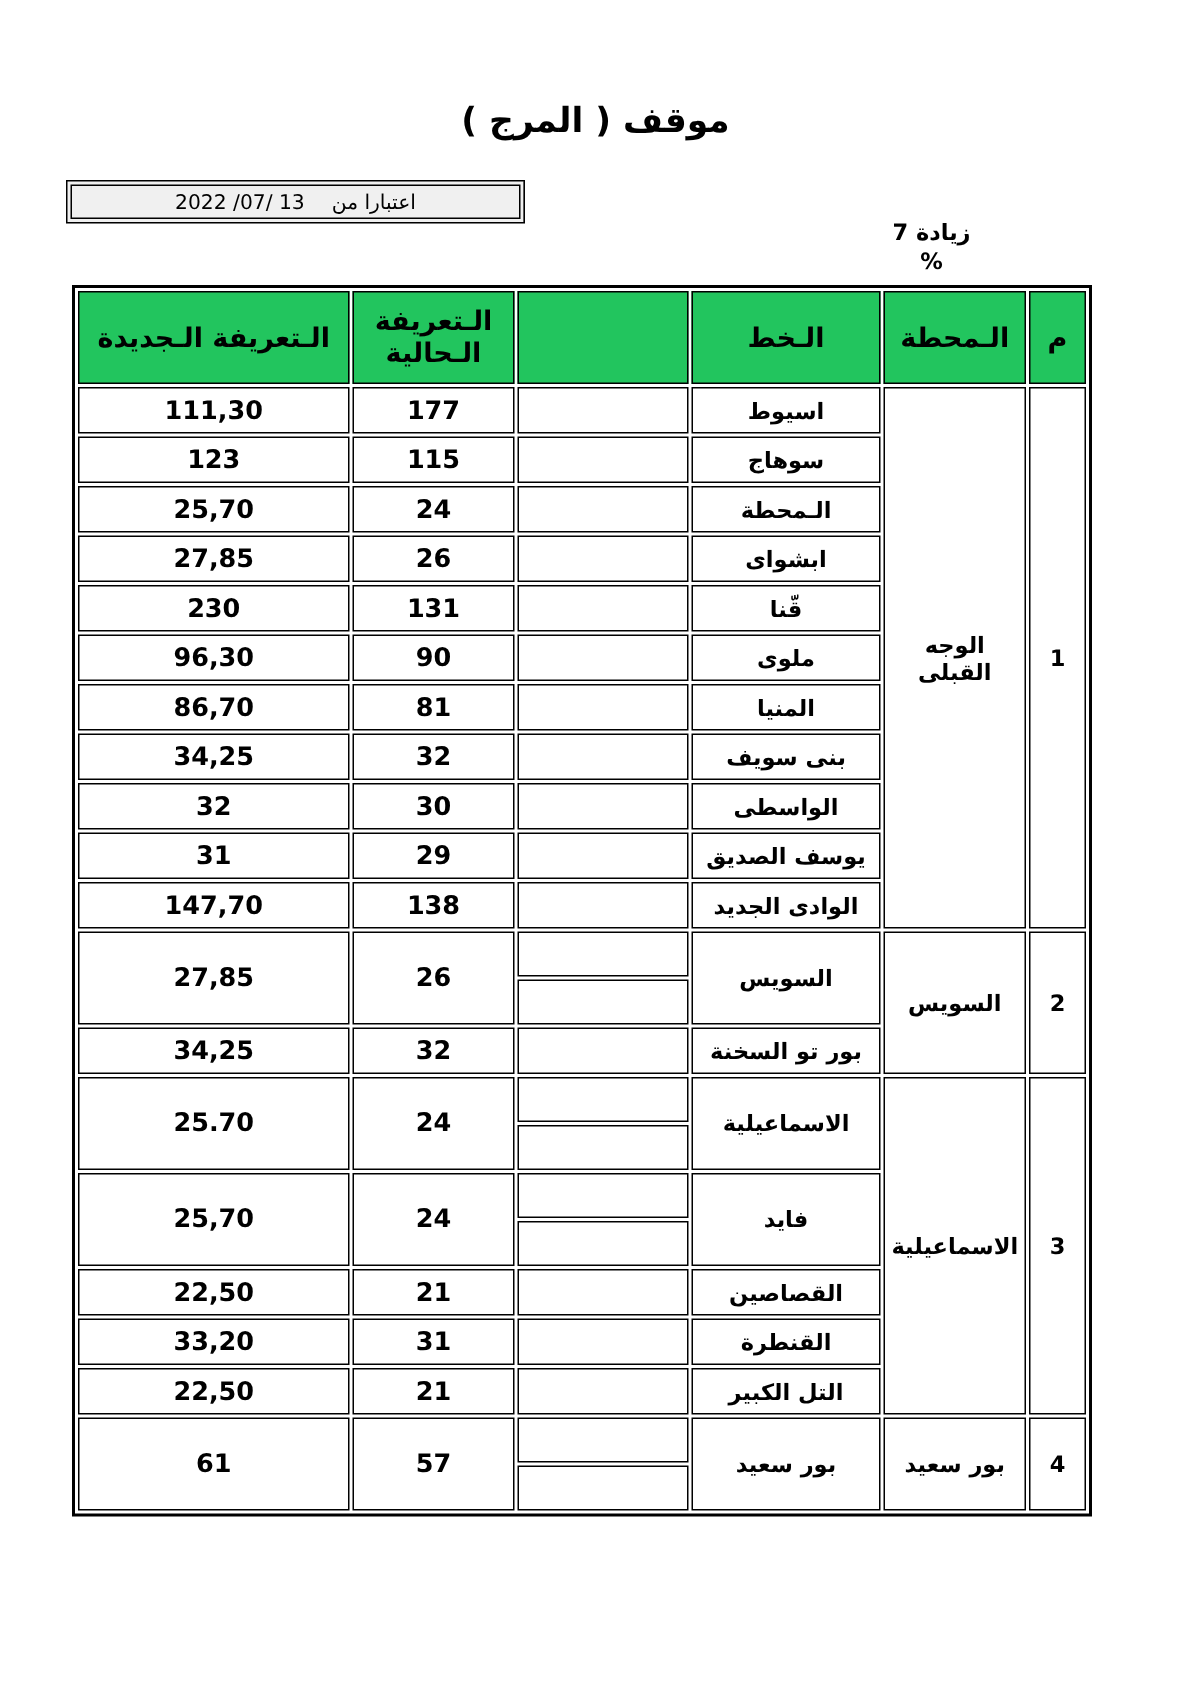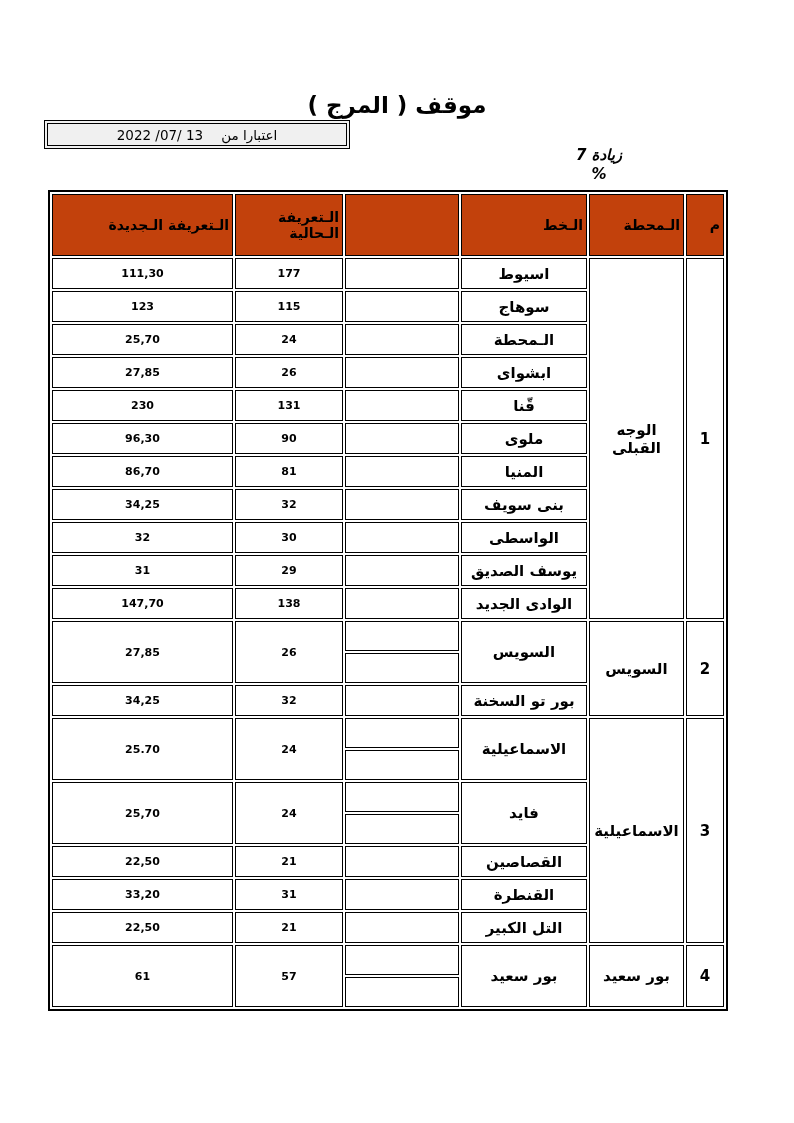--- a/index.html
+++ b/index.html
@@ -11,21 +11,21 @@
     width: 794px;
     height: 1123px;
     position: relative;
     font-family: "DejaVu Sans", sans-serif;
     color: #000;
     overflow: hidden;
   }
   .page-title {
     margin: 0;
     position: absolute;
-    top: 92px;
+    top: 68px;
     left: 0;
     width: 794px;
     text-align: center;
     font-size: 23px;
     font-weight: bold;
     direction: rtl;
   }
   .date-box {
     position: absolute;
     top: 120px;
@@ -39,28 +39,27 @@
     display: flex;
     align-items: center;
     justify-content: center;
     gap: 18px;
     font-size: 13.5px;
     box-sizing: border-box;
   }
   .increase-note {
     position: absolute;
     top: 146px;
-    left: 568px;
+    left: 590px;
     width: 62px;
     text-align: center;
     direction: rtl;
     font-size: 15px;
     font-weight: bold;
     line-height: 1.25;
-    font-style: italic;
   }
   table.tariff {
     position: absolute;
     top: 190px;
     left: 48px;
     width: 680px;
     direction: rtl;
     border-collapse: separate;
     border-spacing: 2px;
     border: 2px solid #000;
@@ -71,29 +70,28 @@
     border: 1px solid #000;
     text-align: center;
     vertical-align: middle;
     font-weight: bold;
     padding: 1px 3px;
     overflow: hidden;
     background: #fff;
   }
   table.tariff th {
     height: 58px;
-    background: #c2410c;
-    font-size: 14px;
-    font-weight: bold;
-    text-align: right;
+    background: #22c55e;
+    font-size: 18px;
+    font-weight: bold;
   }
   tr.std td { height: 27px; }
   tr.sub td { height: 26px; }
   td.gray { background: #f0f0f0; }
-  td.num  { font-size: 11px; }
+  td.num  { font-size: 17px; }
   td.txt  { font-size: 15px; }
   td.serial { font-size: 15px; }
 </style>
 </head>
 <body>
 
 <h1 class="page-title">موقف ( المرج )</h1>
 
 <div class="date-box">
   <span>اعتبارا من</span>

